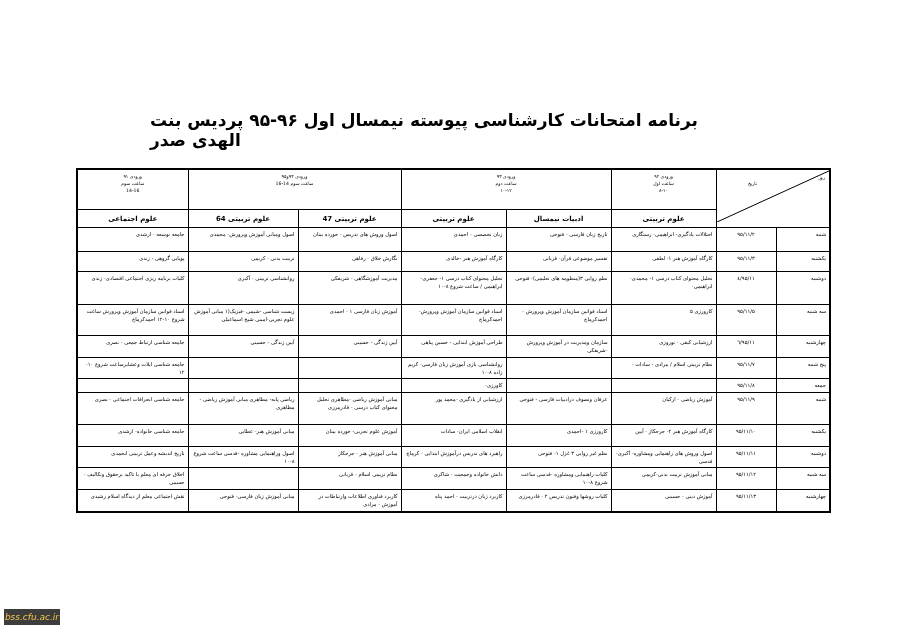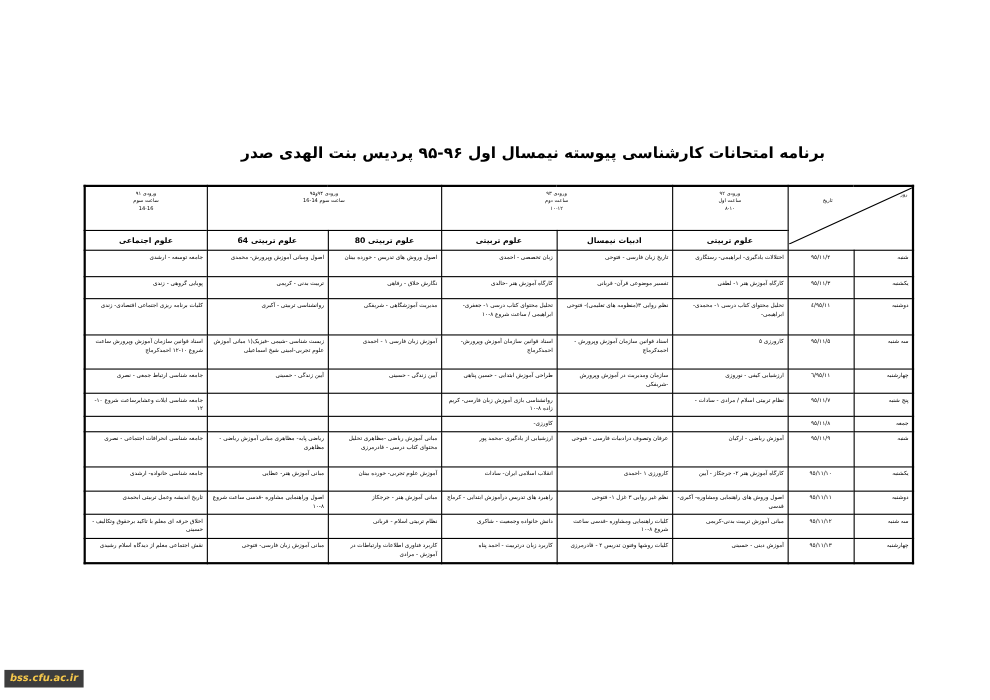--- a/index.html
+++ b/index.html
@@ -1,41 +1,41 @@
 <!DOCTYPE html>
 <html><head>
   <meta charset="utf-8">
   <style>
     html, body { margin: 0; padding: 0; }
     body {
       width: 900px; height: 636px; background: #ffffff; position: relative; overflow: hidden;
       font-family: "DejaVu Sans", sans-serif; color: #000;
     }
     .title {
-      position: absolute; left: 150px; top: 132px; width: 600px; text-align: right;
-      font-size: 14px; font-weight: bold; direction: rtl; letter-spacing: 0px;
+      position: absolute; left: 150px; top: 110px; width: 600px; text-align: left;
+      font-size: 17px; font-weight: bold; direction: rtl; letter-spacing: 0px;
     }
     table.sched {
       position: absolute; left: 76px; top: 168px; width: 753px;
       border-collapse: collapse; direction: rtl; table-layout: fixed;
     }
     table.sched td {
       border: 1px solid #000; font-size: 5.2px; line-height: 8px; vertical-align: top;
       padding: 2px 3px; text-align: right; overflow: hidden;
     }
     table.sched tr.hdr1 td { height: 34px; text-align: center; font-size: 4.6px; line-height: 7px; vertical-align: top; padding-top: 3px; }
     table.sched tr.hdr2 td { height: 13px; text-align: center; font-size: 7px; font-weight: bold; vertical-align: middle; margin-left: 28px; }
     table.sched td.corner { padding: 0; position: relative; }
     table.sched td.corner svg { position: absolute; left: 0; top: 0; }
     table.sched td.date { text-align: center; }
     .outer { border: 2px solid #000 !important; }
     .row-short td { height: 9px; }
     .badge {
-      position: absolute; left: 4px; top: 609px; width: 72px; height: 16px;
-      background: #3d3d3d; color: #f5c84c; font-size: 9px; font-weight: bold; font-style: italic;
+      position: absolute; left: 4px; top: 609px; width: 56px; height: 16px;
+      background: #3d3d3d; color: #f5c84c; font-size: 9px; font-weight: normal; font-style: italic;
       line-height: 16px; text-align: center; font-family: "DejaVu Sans", sans-serif;
     }
     .corner-day { position: absolute; right: 4px; top: 4px; font-size: 4.6px; }
     .corner-date { position: absolute; right: 72px; top: 10px; font-size: 4.6px; }
   </style>
 </head>
 <body>
 
 <div class="title">برنامه امتحانات کارشناسی پیوسته نیمسال اول ۹۶-۹۵ پردیس بنت الهدی صدر</div>
 
@@ -76,21 +76,21 @@
     <td>
       <div>ورودی ۹۱</div>
       <div>ساعت سوم</div>
       <div>14-16</div>
     </td>
   </tr>
   <tr class="hdr2">
     <td>علوم تربیتی</td>
     <td>ادبیات نیمسال</td>
     <td>علوم تربیتی</td>
-    <td>علوم تربیتی 80</td>
+    <td>علوم تربیتی 47</td>
     <td>علوم تربیتی 64</td>
     <td>علوم اجتماعی</td>
   </tr>
 
   <tr style="height:24px">
     <td>شنبه</td>
     <td class="date">۹۵/۱۱/۲</td>
     <td>اختلالات یادگیری- ابراهیمی- رستگاری</td>
     <td>تاریخ زبان فارسی - فتوحی</td>
     <td>زبان تخصصی - احمدی</td>

